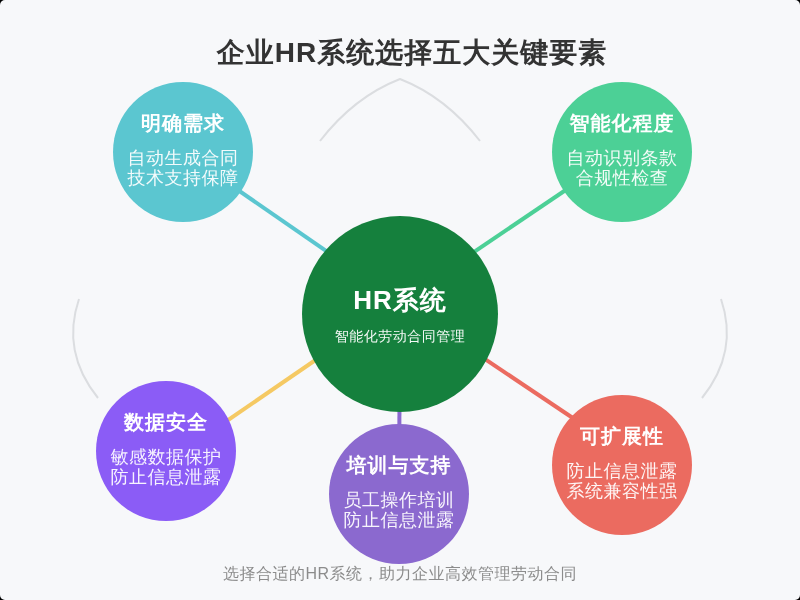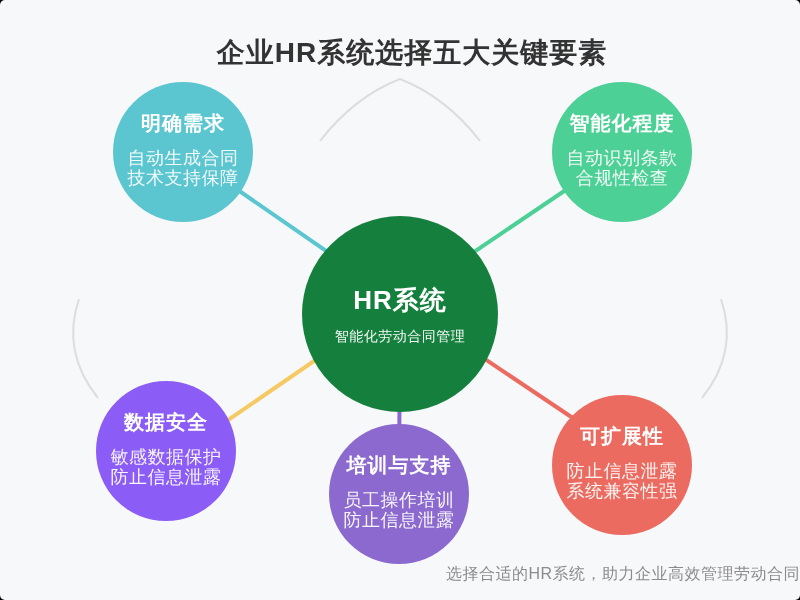--- a/index.html
+++ b/index.html
@@ -25,21 +25,21 @@
   .main-circle{left:302px;top:216px;width:196px;height:196px;background:#15803d;}
   .main-title{font-size:26px;font-weight:bold;letter-spacing:1px;margin-bottom:10px;}
   .main-sub{font-size:14px;color:rgba(255,255,255,0.95);letter-spacing:0.5px;}
   .node-tl{left:113px;top:82px;background:#5BC6D0;}
   .node-tr{left:552px;top:82px;background:#4CD096;}
   .node-bl{left:96px;top:381px;background:#8b5cf6;}
   .node-bc{left:329px;top:424px;background:#8B69CF;text-align:right;}
   .node-br{left:552px;top:395px;background:#EB6B60;}
   .caption{
     position:absolute;left:0;top:564px;width:100%;z-index:3;
-    text-align:right;font-size:16px;color:#8C8C8C;letter-spacing:0.5px;
+    text-align:center;font-size:16px;color:#8C8C8C;letter-spacing:0.5px;
   }
 </style>
 </head>
 <body>
 
 <div class="page">
 
   <h1 class="page-title">企业HR系统选择五大关键要素</h1>
 
   <svg class="wires" width="800" height="600" viewBox="0 0 800 600">

